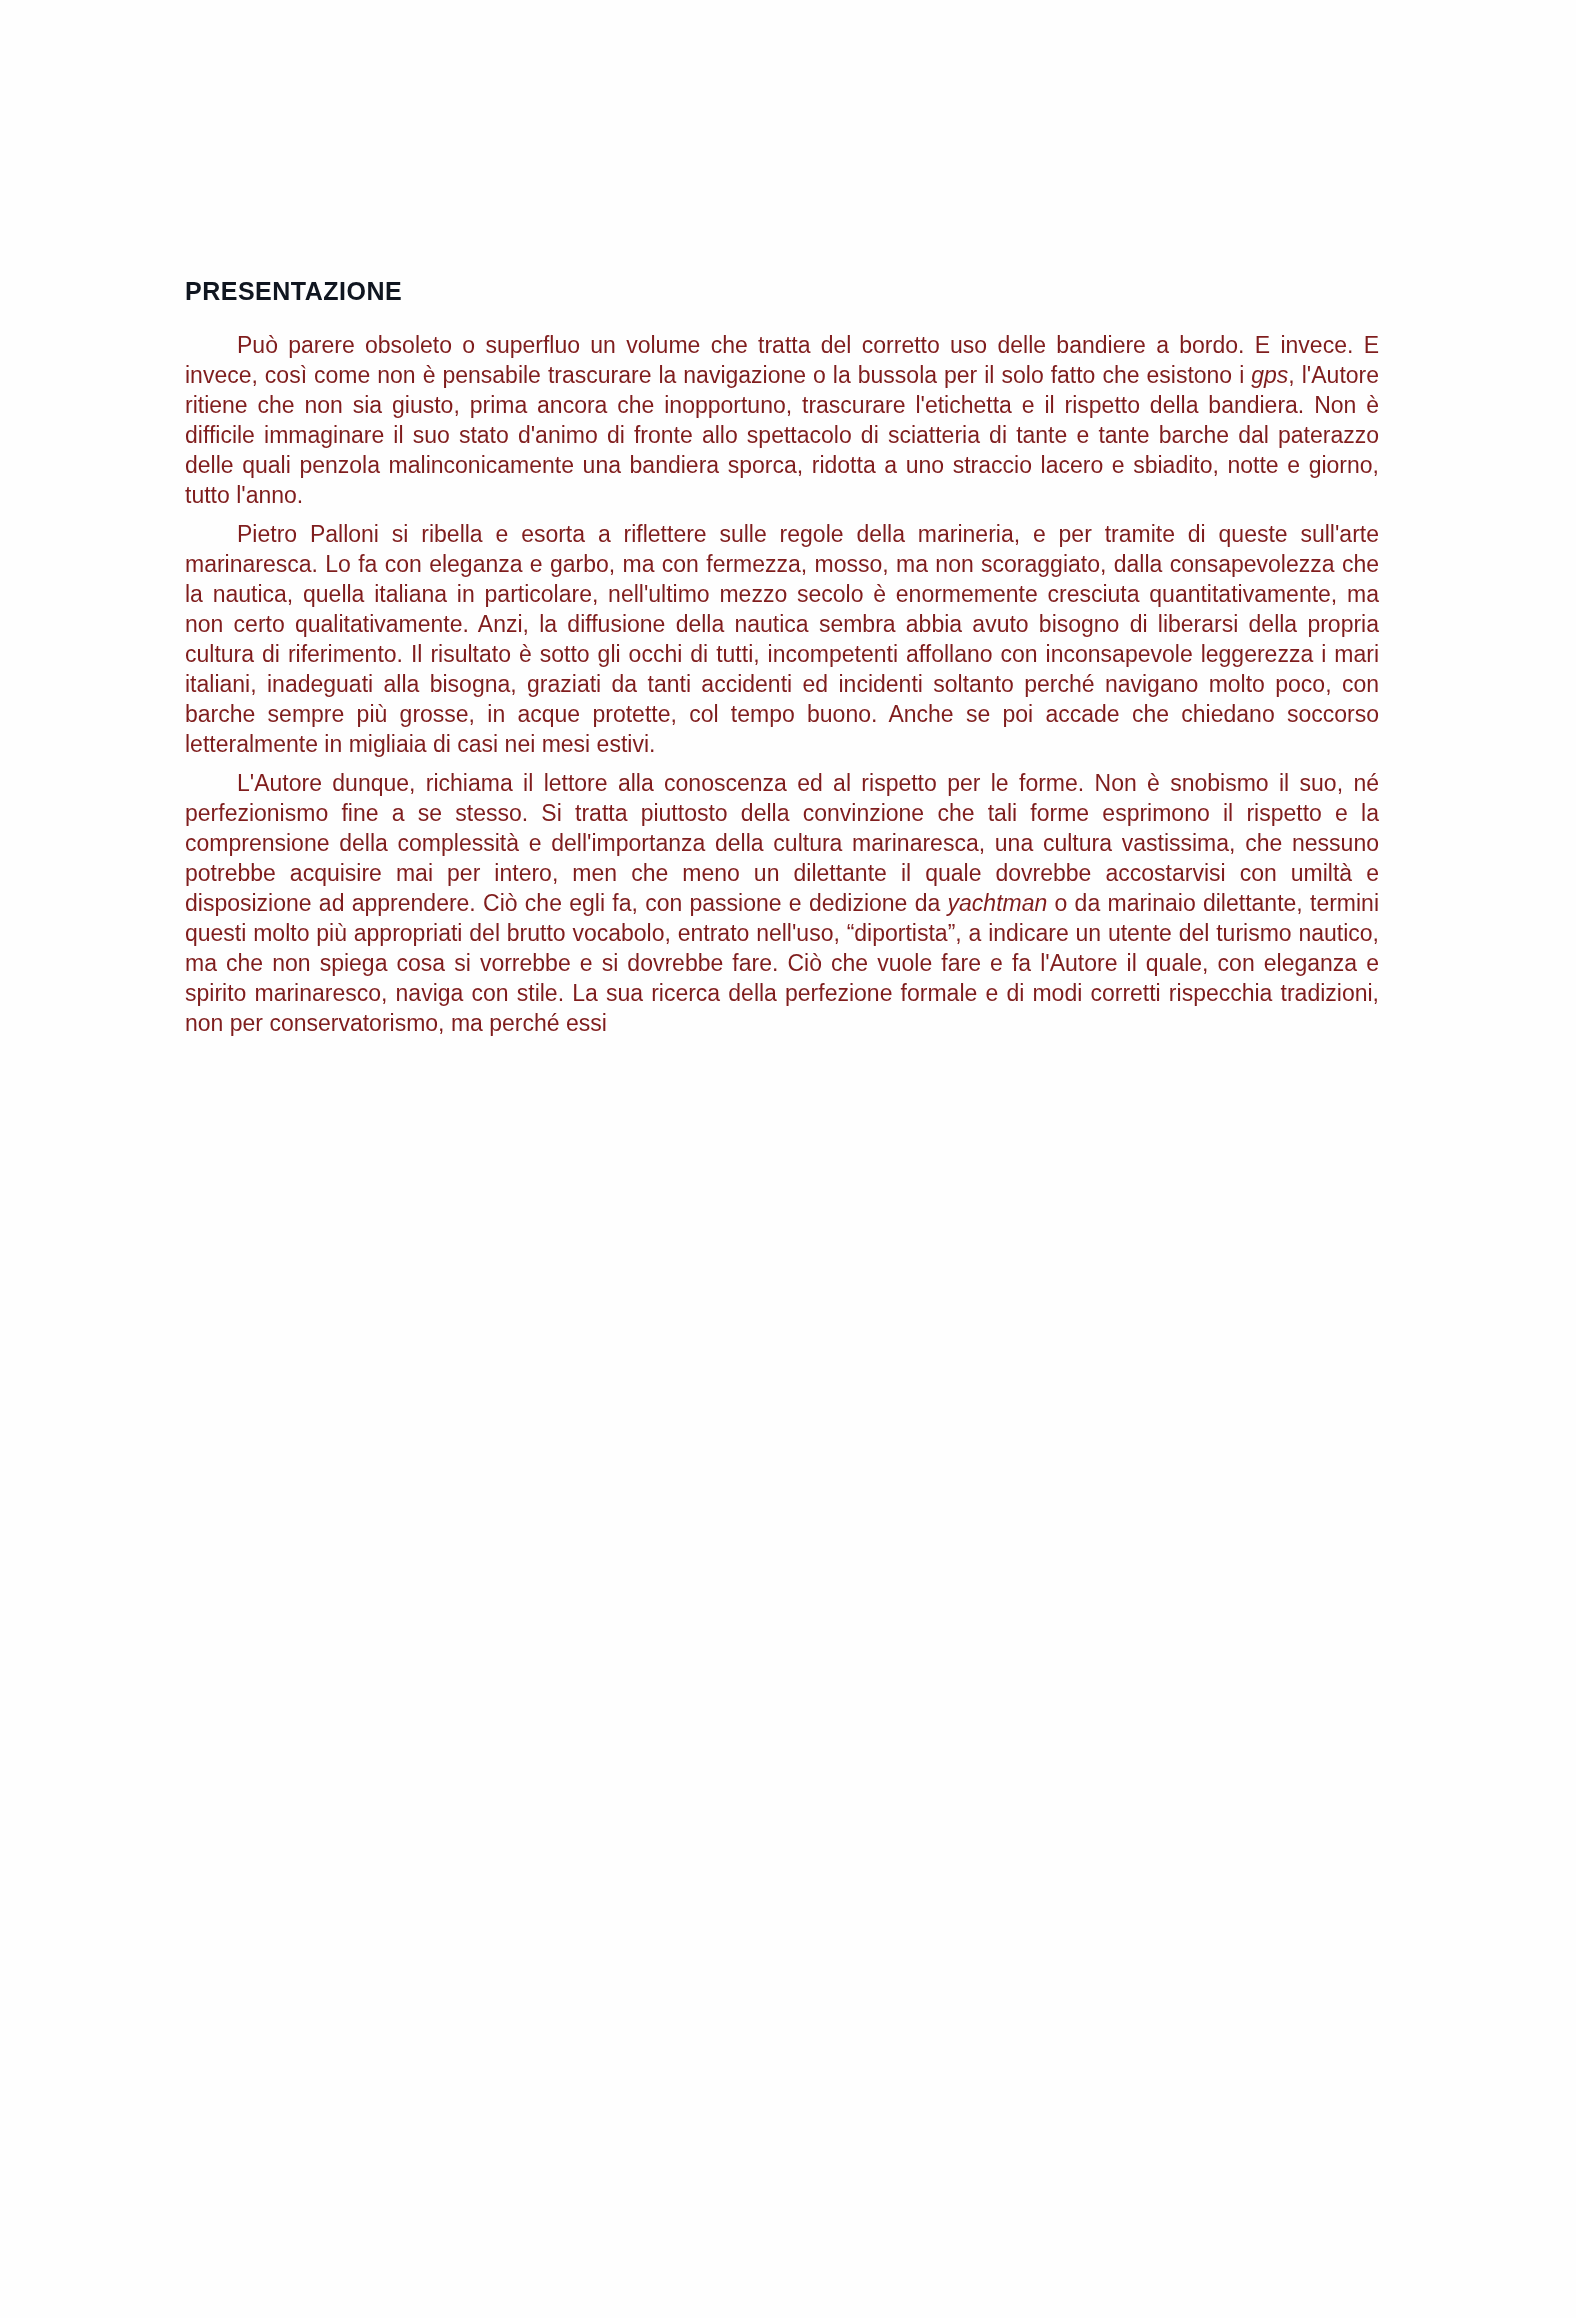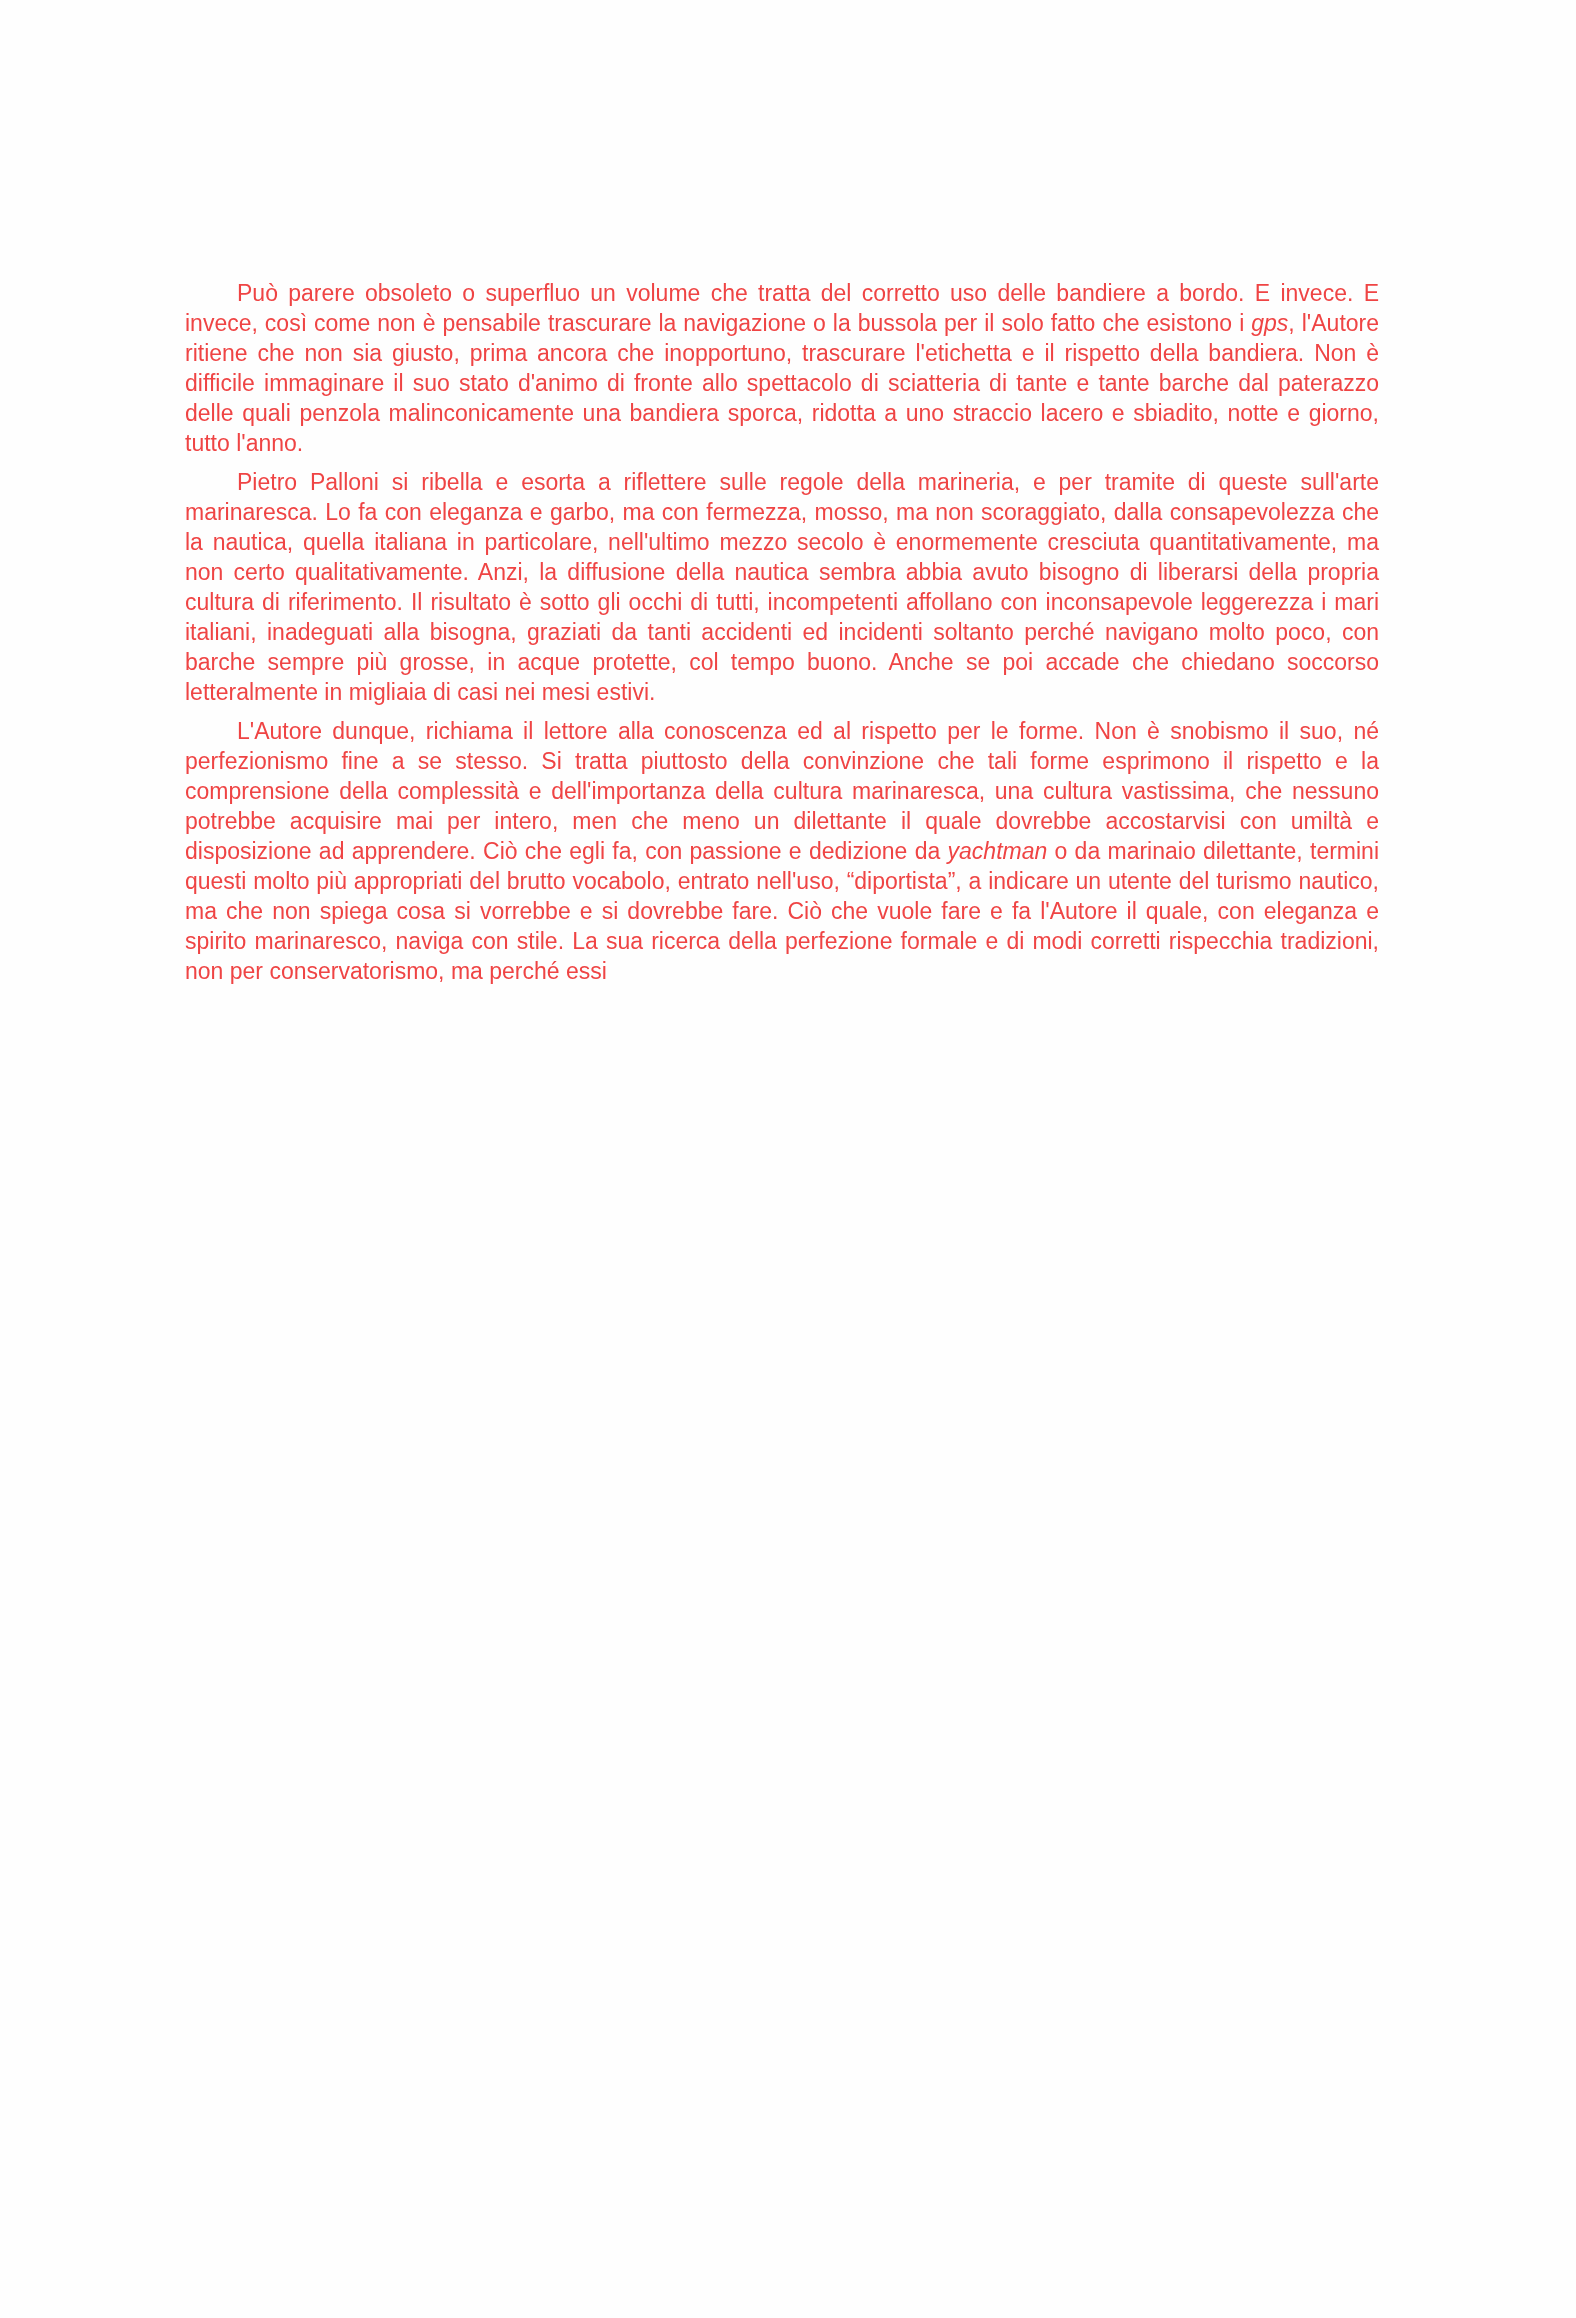--- a/index.html
+++ b/index.html
@@ -40,40 +40,41 @@
     color: #101620;
   }
 
   .body-paragraph {
     font-size: 23px;
     line-height: 30px;
     text-align: justify;
     text-justify: inter-word;
     margin: 0;
     text-indent: 52px;
-    color: #ef4444;
+    color: #7f1d1d;
     -webkit-font-smoothing: none;
   }
 
   .body-paragraph + .body-paragraph {
     margin-top: 9px;
   }
 
   .body-paragraph i,
   .body-paragraph em {
     font-style: italic;
   }
 </style>
 </head>
 <body>
 
 <div id="page-sheet">
 
   <div id="content-column">
 
+    <h1 id="page-title">PRESENTAZIONE</h1>
 
     <p class="body-paragraph">Può parere obsoleto o superfluo un volume che tratta del corretto uso delle bandiere a bordo. E invece. E invece, così come non è pensabile trascurare la navigazione o la bussola per il solo fatto che esistono i <i>gps</i>, l'Autore ritiene che non sia giusto, prima ancora che inopportuno, trascurare l'etichetta e il rispetto della bandiera. Non è difficile immaginare il suo stato d'animo di fronte allo spettacolo di sciatteria di tante e tante barche dal paterazzo delle quali penzola malinconicamente una bandiera sporca, ridotta a uno straccio lacero e sbiadito, notte e giorno, tutto l'anno.</p>
 
     <p class="body-paragraph">Pietro Palloni si ribella e esorta a riflettere sulle regole della marineria, e per tramite di queste sull'arte marinaresca. Lo fa con eleganza e garbo, ma con fermezza, mosso, ma non scoraggiato, dalla consapevolezza che la nautica, quella italiana in particolare, nell'ultimo mezzo secolo è enormemente cresciuta quantitativamente, ma non certo qualitativamente. Anzi, la diffusione della nautica sembra abbia avuto bisogno di liberarsi della propria cultura di riferimento. Il risultato è sotto gli occhi di tutti, incompetenti affollano con inconsapevole leggerezza i mari italiani, inadeguati alla bisogna, graziati da tanti accidenti ed incidenti soltanto perché navigano molto poco, con barche sempre più grosse, in acque protette, col tempo buono. Anche se poi accade che chiedano soccorso letteralmente in migliaia di casi nei mesi estivi.</p>
 
     <p class="body-paragraph">L'Autore dunque, richiama il lettore alla conoscenza ed al rispetto per le forme. Non è snobismo il suo, né perfezionismo fine a se stesso. Si tratta piuttosto della convinzione che tali forme esprimono il rispetto e la comprensione della complessità e dell'importanza della cultura marinaresca, una cultura vastissima, che nessuno potrebbe acquisire mai per intero, men che meno un dilettante il quale dovrebbe accostarvisi con umiltà e disposizione ad apprendere. Ciò che egli fa, con passione e dedizione da <i>yachtman</i> o da marinaio dilettante, termini questi molto più appropriati del brutto vocabolo, entrato nell'uso, “diportista”, a indicare un utente del turismo nautico, ma che non spiega cosa si vorrebbe e si dovrebbe fare. Ciò che vuole fare e fa l'Autore il quale, con eleganza e spirito marinaresco, naviga con stile. La sua ricerca della perfezione formale e di modi corretti rispecchia tradizioni, non per conservatorismo, ma perché essi</p>
 
   </div>
 
 </div>

